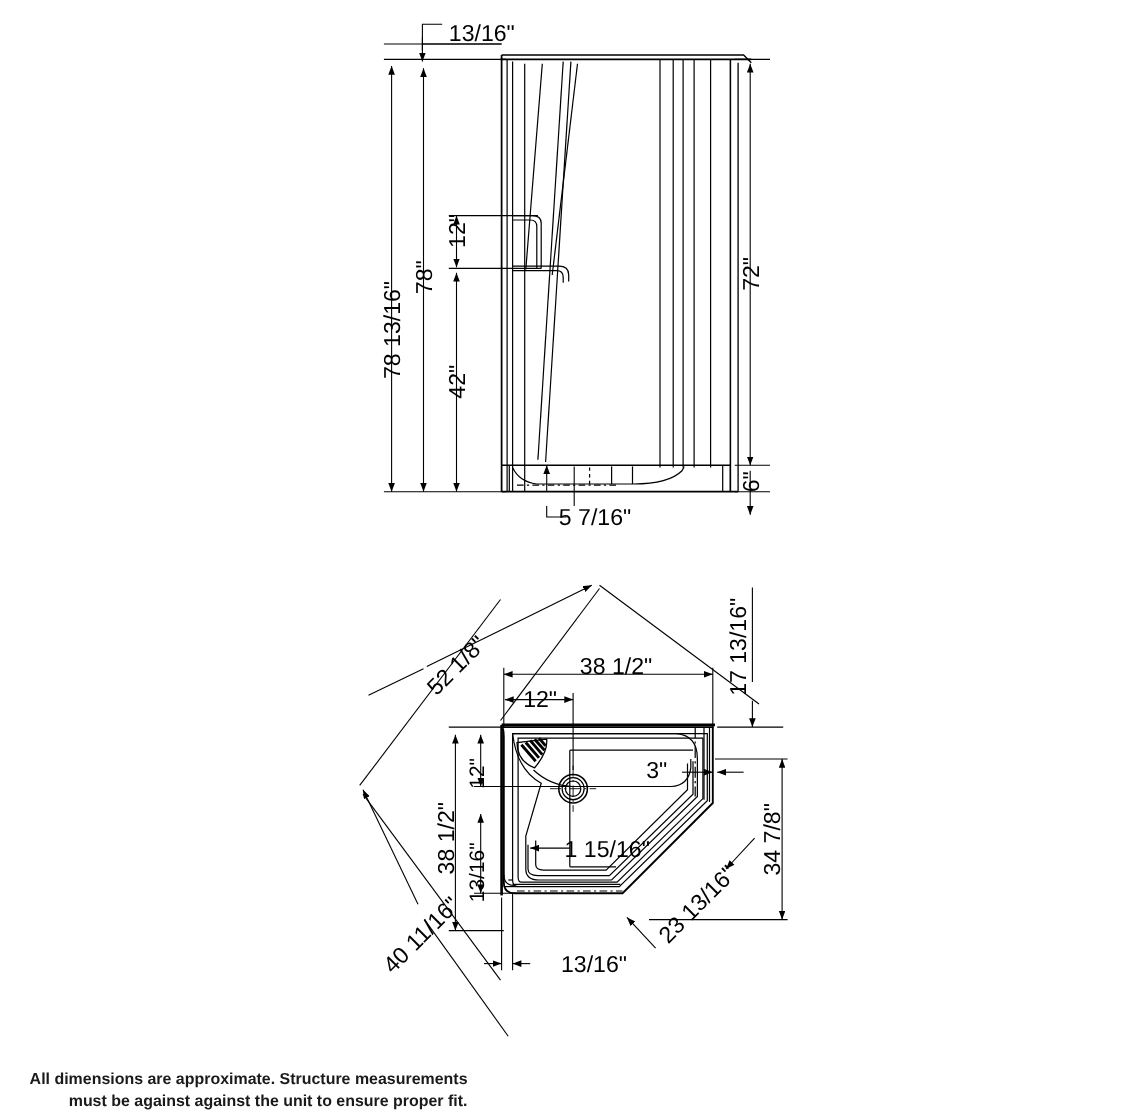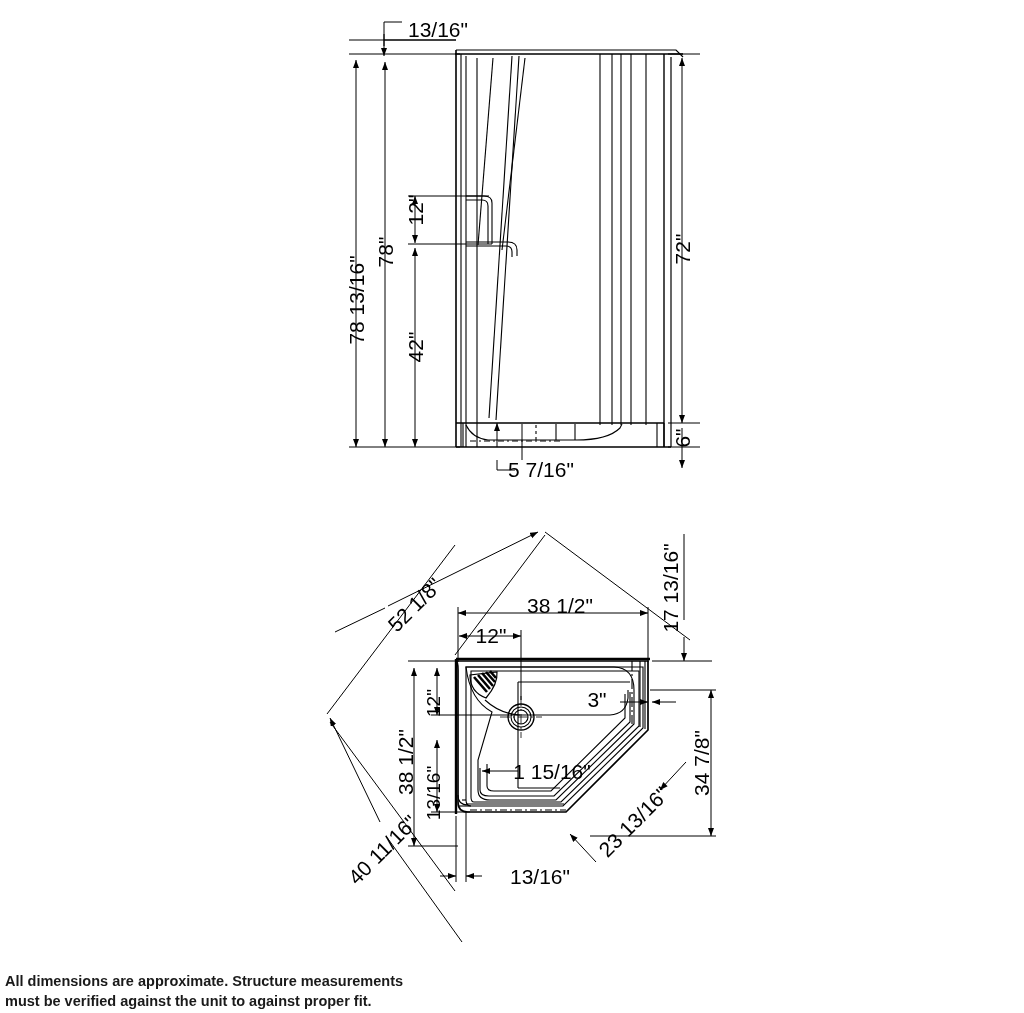--- a/index.html
+++ b/index.html
@@ -4,21 +4,21 @@
 <style>
   html,body{margin:0;padding:0;background:#ffffff;}
   body{width:1024px;height:1013px;position:relative;overflow:hidden;
        font-family:"Liberation Sans",sans-serif;color:#000;}
   #stage{position:absolute;left:0;top:0;width:1024px;height:1013px;}
   svg{display:block;}
   .dimtext{font-family:"Liberation Sans",sans-serif;font-size:21px;fill:#000;}
   .dimtext-sm{font-family:"Liberation Sans",sans-serif;font-size:19px;fill:#000;}
   .footer{position:absolute;left:5px;top:972px;width:420px;
           font-family:"Liberation Sans",sans-serif;font-size:14.5px;
-          font-weight:bold;line-height:1.35;color:#1a1a1a;}
+          font-weight:bold;line-height:1.35;color:#1a1a1a;text-align:right;}
   .footer div{white-space:nowrap;}
 </style>
 </head>
 <body>
 
 <div id="stage">
 
 <svg width="1024" height="1013" viewBox="0 0 1024 1013">
 
   <defs>
@@ -244,14 +244,14 @@
 
   <text class="dimtext" x="709" y="763" transform="rotate(-90 709 763)" text-anchor="middle">34 7/8"</text>
 
   <text class="dimtext" x="639" y="827" transform="rotate(-45 639 827)" text-anchor="middle">23 13/16"</text>
 
 </svg>
 </div>
 
 <div class="footer">
   <div>All dimensions are approximate. Structure measurements</div>
-  <div>must be verified against the unit to against proper fit.</div>
+  <div>must be against against the unit to ensure proper fit.</div>
 </div>
 
 </body></html>

